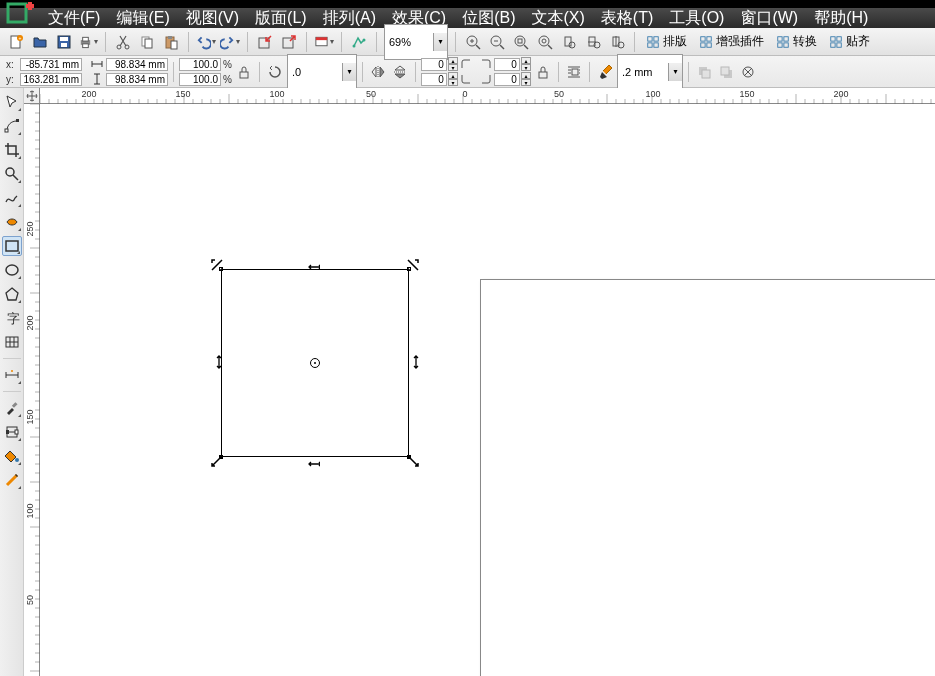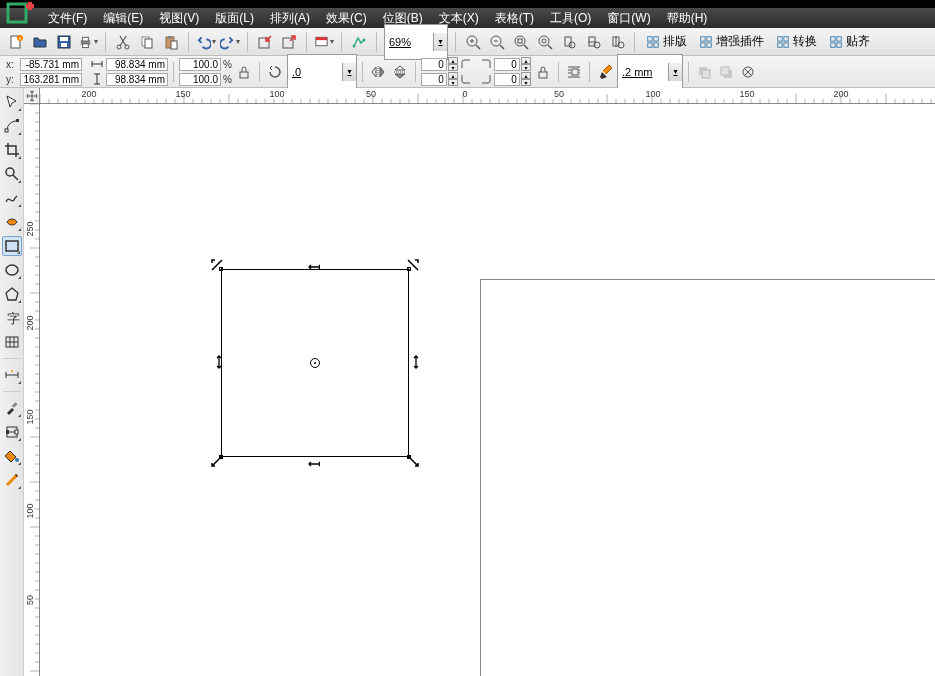--- a/index.html
+++ b/index.html
@@ -6,34 +6,34 @@
 body { font-family: "Microsoft YaHei", sans-serif; font-size: 11px; background: #fff; overflow: hidden; width: 935px; height: 676px; position: relative; }
 
 
 .titlebar { height: 8px; background: #000; display: flex; align-items: center; padding-left: 40px; color: #ccc; font-size: 10px; overflow: hidden; }
 
 
 .app-icon { position: absolute; top: 0; left: 4px; width: 32px; height: 28px; z-index: 100; }
 
 
 .menubar { height: 20px; background: linear-gradient(#4a4a4a,#2a2a2a); display: flex; align-items: center; padding-left: 40px; }
-.menubar-item { color: #fff; padding: 2px 8px; font-size: 12px; cursor: pointer; }
+.menubar-item { color: #fff; padding: 2px 8px; font-size: 16px; cursor: pointer; }
 
 
 .toolbar { height: 28px; background: linear-gradient(#f4f4f4,#e2e2e2); border-bottom: 1px solid #bdbdbd; display: flex; align-items: center; padding: 0 6px; gap: 4px; }
 .sep { width: 1px; height: 20px; background: #bdbdbd; margin: 0 3px; }
 .tb-btn { width: 20px; height: 20px; display: flex; align-items: center; justify-content: center; cursor: pointer; border-radius: 2px; }
 .tb-btn svg { width: 16px; height: 16px; }
 .tb-dropdown { display: flex; align-items: center; }
 .tb-dropdown::after { content: "▾"; font-size: 8px; color: #555; margin-left: 1px; }
 
 .tb-text-btn { display: flex; align-items: center; gap: 3px; padding: 0 4px; height: 20px; cursor: pointer; font-size: 12px; }
 
 
-.combo { display: flex; align-items: center; height: 36px; background: #fff; border: 1px solid #999; text-decoration: underline; }
+.combo { display: flex; align-items: center; height: 36px; background: #fff; border: 1px solid #999; }
 .combo input { border: none; outline: none; font-size: 11px; width: 48px; padding: 0 4px; height: 18px; }
 .combo .arrow { width: 14px; height: 18px; background: linear-gradient(#f0f0f0,#d8d8d8); display:flex;align-items:center;justify-content:center;font-size:8px;border-left:1px solid #999; }
 
 
 .propbar { height: 32px; background: linear-gradient(#f4f4f4,#e8e8e8); border-bottom: 1px solid #bdbdbd; display: flex; align-items: center; padding: 0 6px; font-size: 10px; gap: 2px; }
 .coord-group { display: flex; flex-direction: column; gap: 1px; }
 .coord-row { display: flex; align-items: center; gap: 2px; height: 14px; }
 .coord-row .lbl { width: 12px; color: #333; }
 .coord-row input { width: 62px; height: 13px; border: 1px solid #aaa; font-size: 10px; padding: 0 2px; text-align: right; }
 .dim-icon { width: 14px; display:flex; align-items:center; justify-content:center; }

